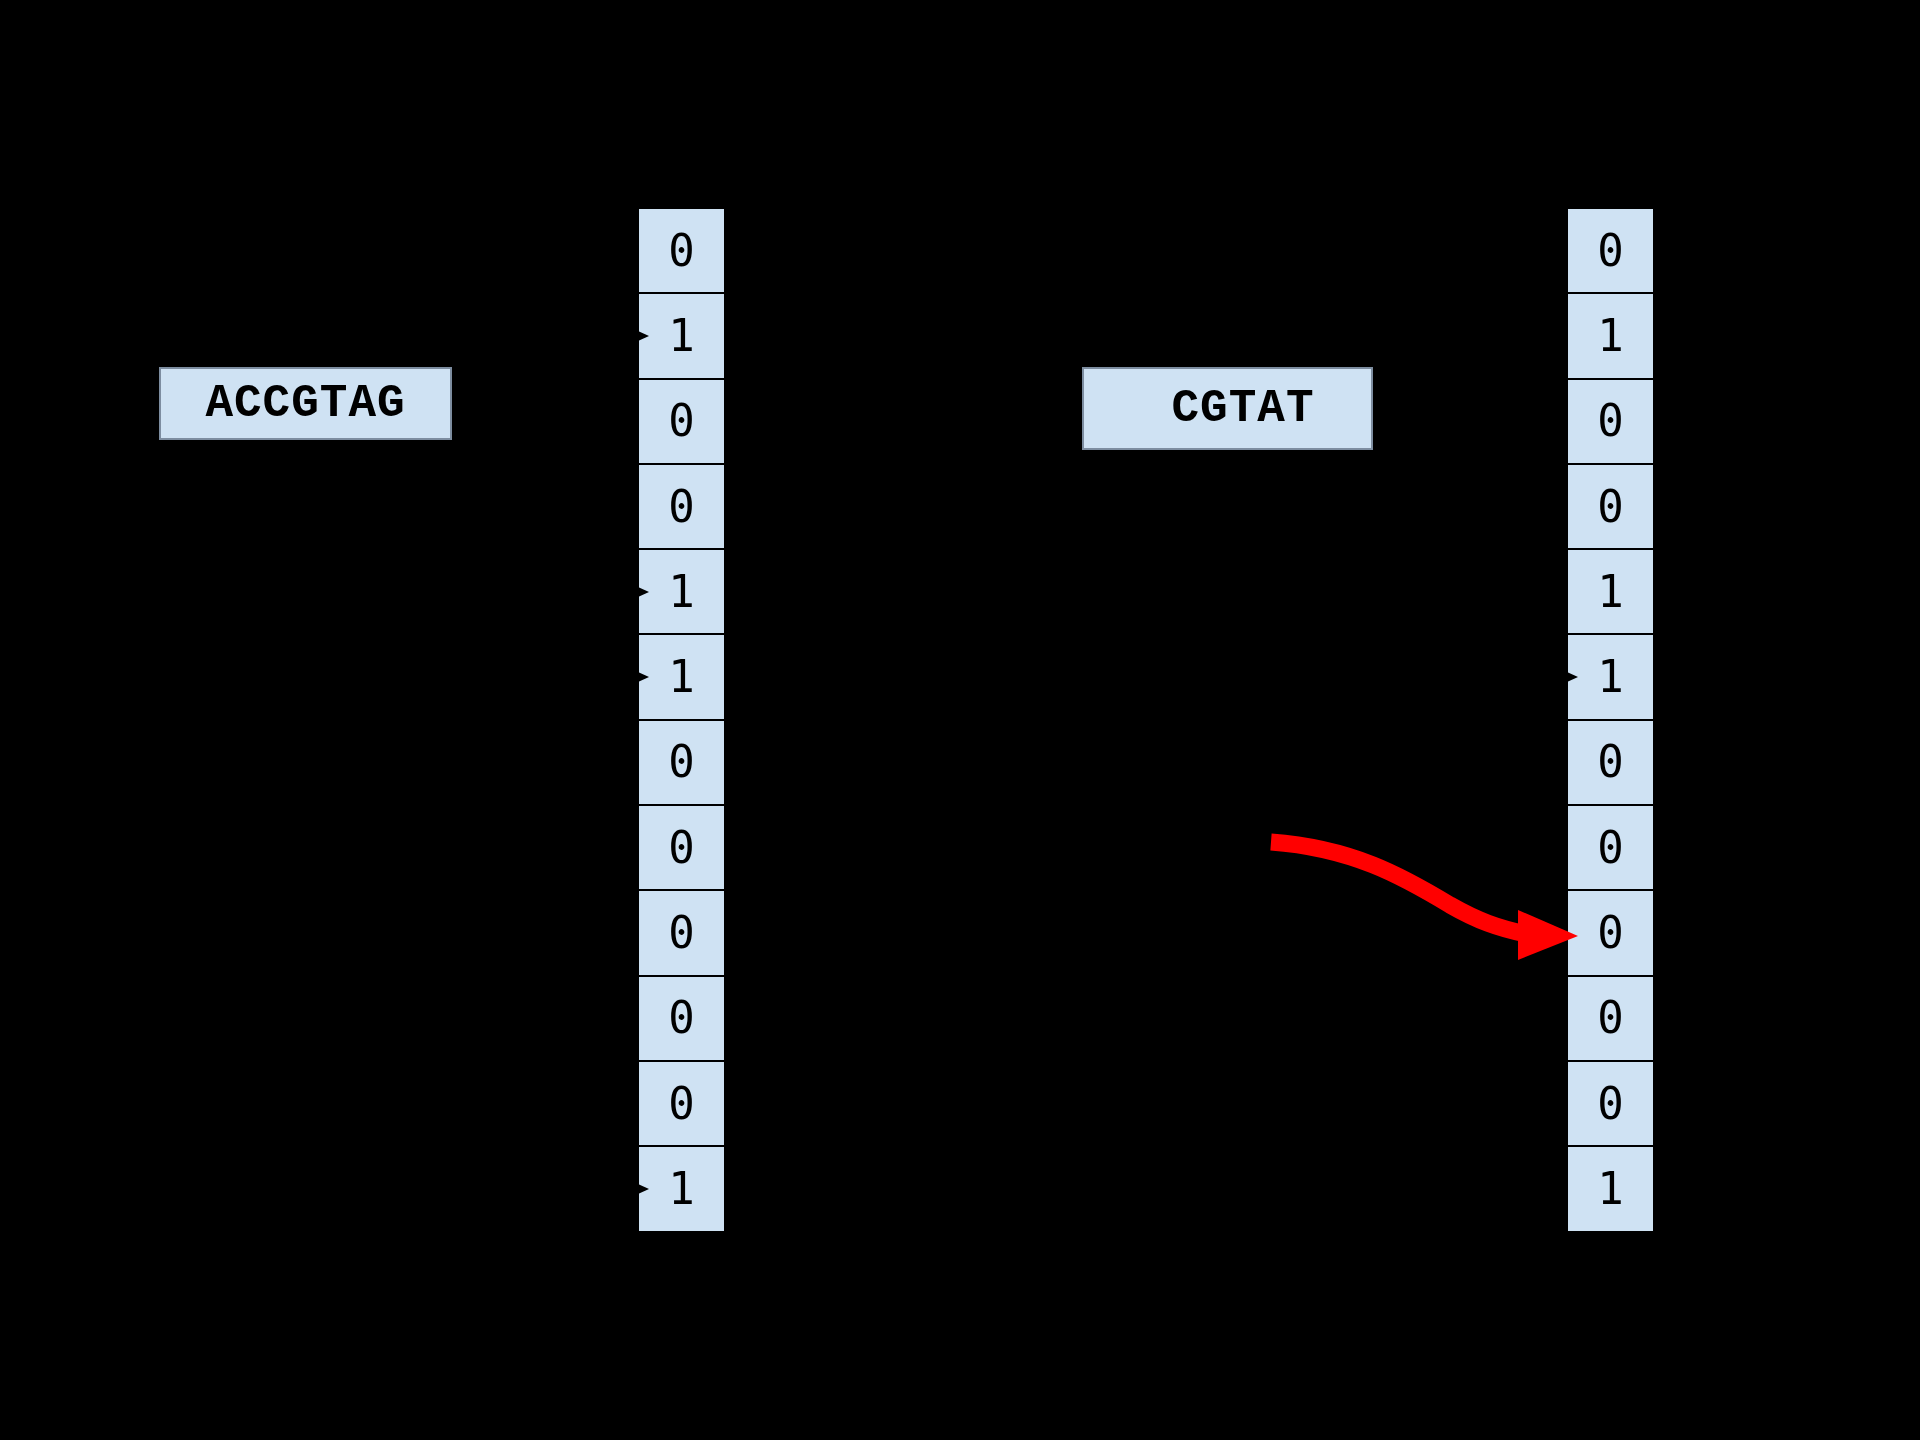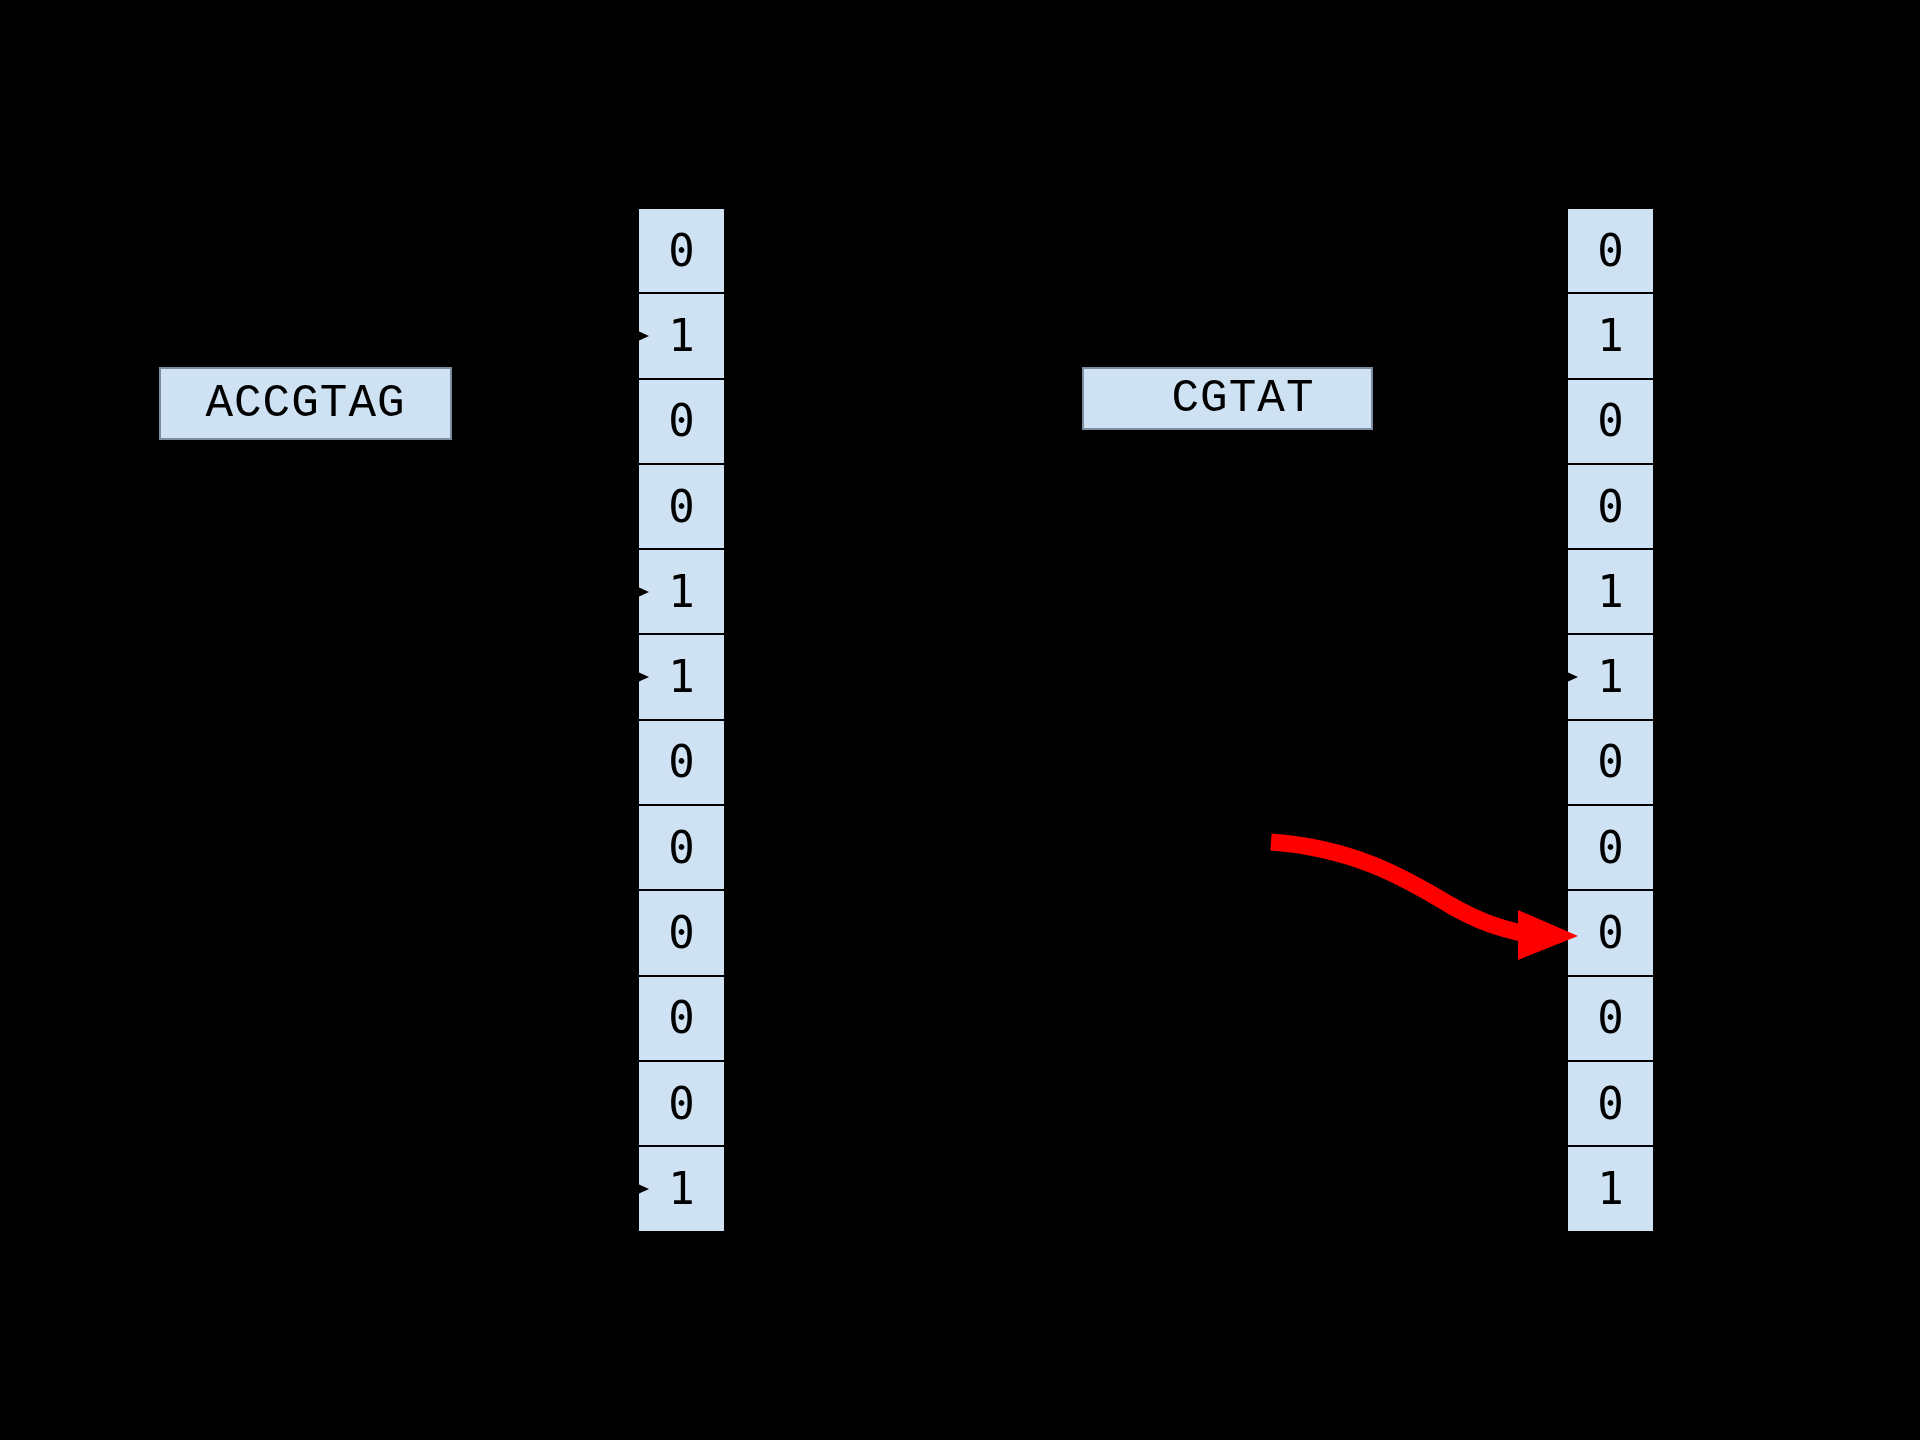--- a/index.html
+++ b/index.html
@@ -18,27 +18,27 @@
     overflow:hidden;
     font-family:"DejaVu Sans Mono",monospace;
   }
   .label-box{
     position:absolute;
     box-sizing:border-box;
     display:flex;align-items:center;justify-content:center;
     background:var(--cell-fill);
     border:2px solid var(--label-border);
     font-family:"Liberation Mono","DejaVu Sans Mono",monospace;
-    font-weight:normal;
+    font-weight:bold;
     font-size:46px;
     color:var(--ink);
     letter-spacing:1px;
   }
   #left-label{left:159px;top:367px;width:293px;height:73px;}
-  #right-label{left:1082px;top:367px;width:291px;height:63px;padding-left:31px;}
+  #right-label{left:1082px;top:367px;width:291px;height:83px;padding-left:31px;}
   .bit-column{
     position:absolute;
     box-sizing:border-box;
     width:89px;
     border:2px solid var(--line);
     display:flex;flex-direction:column;
     top:207px;
   }
   #left-column{left:637px;}
   #right-column{left:1566px;}

